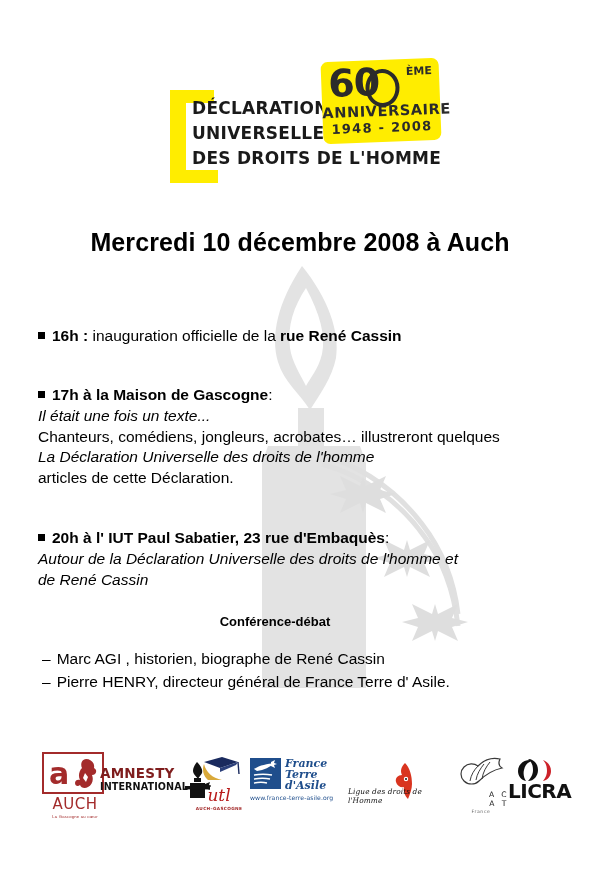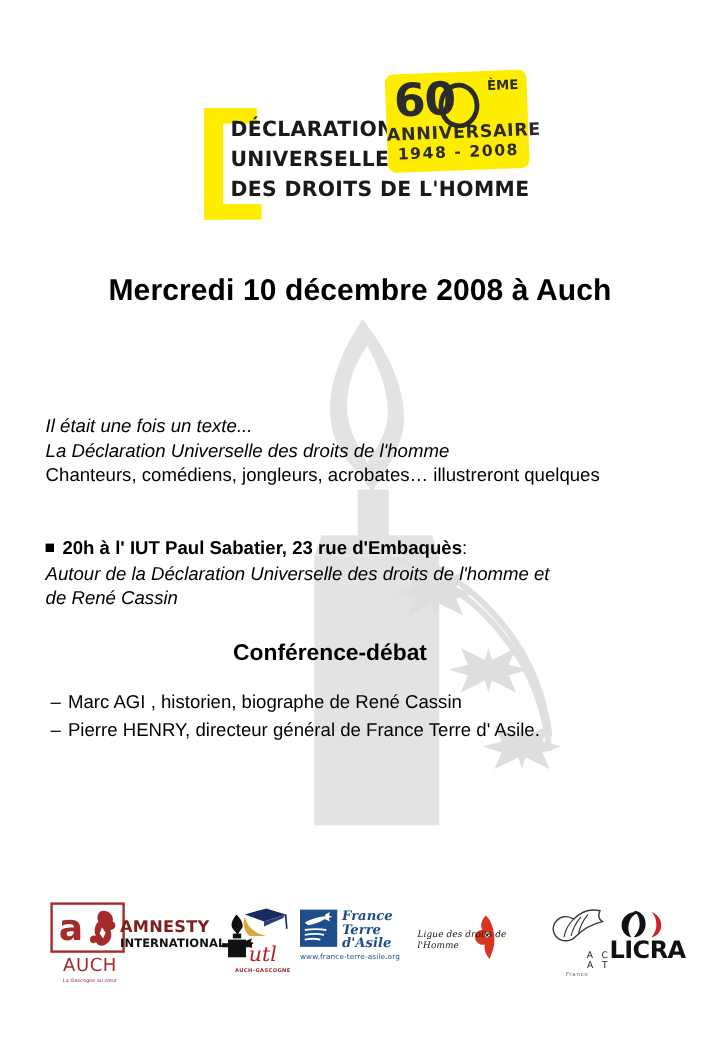--- a/index.html
+++ b/index.html
@@ -198,21 +198,21 @@
     font-size: 15.5px;
     line-height: 20.5px;
   }
   .ital { font-style: italic; }
 
   .spacer-1 { height: 21px; }
   .spacer-2 { height: 22px; }
 
   .conf-title {
     text-align: center;
-    font-size: 19px;
+    font-size: 13px;
     font-weight: bold;
     margin-top: 24px;
     margin-bottom: 18px;
     padding-right: 50px;
   }
   .speaker {
     font-size: 15.5px;
     line-height: 23px;
     padding-left: 4px;
   }
@@ -331,21 +331,21 @@
     font-size: 6.1px;
     color: #1F4E8C;
     letter-spacing: 0.1px;
   }
 
   
   .logo-ldh { left: 348px; top: 14px; width: 110px; }
   .ldh-inner { position: relative; height: 42px; }
   .ldh-txt {
     position: absolute;
-    left: 0; top: 12px;
+    left: 0; top: 25px;
     font-family: "DejaVu Serif", serif;
     font-style: italic;
     font-size: 7.4px;
     color: #111;
     letter-spacing: 0.1px;
   }
   .ldh-mark { position: absolute; left: 44px; top: 0; }
 
   
   .logo-acat { left: 452px; top: 6px; width: 58px; text-align: center; }
@@ -427,27 +427,36 @@
       <div class="badge60-eme">ÈME</div>
       <div class="badge60-anniv">ANNIVERSAIRE</div>
       <div class="badge60-years">1948 - 2008</div>
     </div>
   </div>
 
   <div class="main-title">Mercredi 10 décembre 2008 à Auch</div>
 
   <div class="content">
 
+    <div class="event-block">
+      <div class="event-head">
+        <span class="bullet-sq"></span><span>16h :</span><span class="reg"> inauguration officielle de la </span><span>rue René Cassin</span>
+      </div>
+    </div>
 
     <div class="spacer-1"></div>
 
     <div class="event-block">
+      <div class="event-head">
+        <span class="bullet-sq"></span><span>17h à la Maison de Gascogne</span><span class="reg">:</span>
+      </div>
       <div class="event-line ital">Il était une fois un texte...</div>
+      <div class="event-line">Chanteurs, comédiens, jongleurs, acrobates… illustreront quelques</div>
       <div class="event-line ital">La Déclaration Universelle des droits de l'homme</div>
-      <div class="event-line">Chanteurs, comédiens, jongleurs, acrobates… illustreront quelques</div>
+      <div class="event-line">articles de cette Déclaration.</div>
     </div>
 
     <div class="spacer-2"></div>
 
     <div class="event-block">
       <div class="event-head">
         <span class="bullet-sq"></span><span>20h à l' IUT Paul Sabatier, 23 rue d'Embaquès</span><span class="reg">:</span>
       </div>
       <div class="event-line ital">Autour de la Déclaration Universelle des droits de l'homme et</div>
       <div class="event-line ital">de René Cassin</div>

